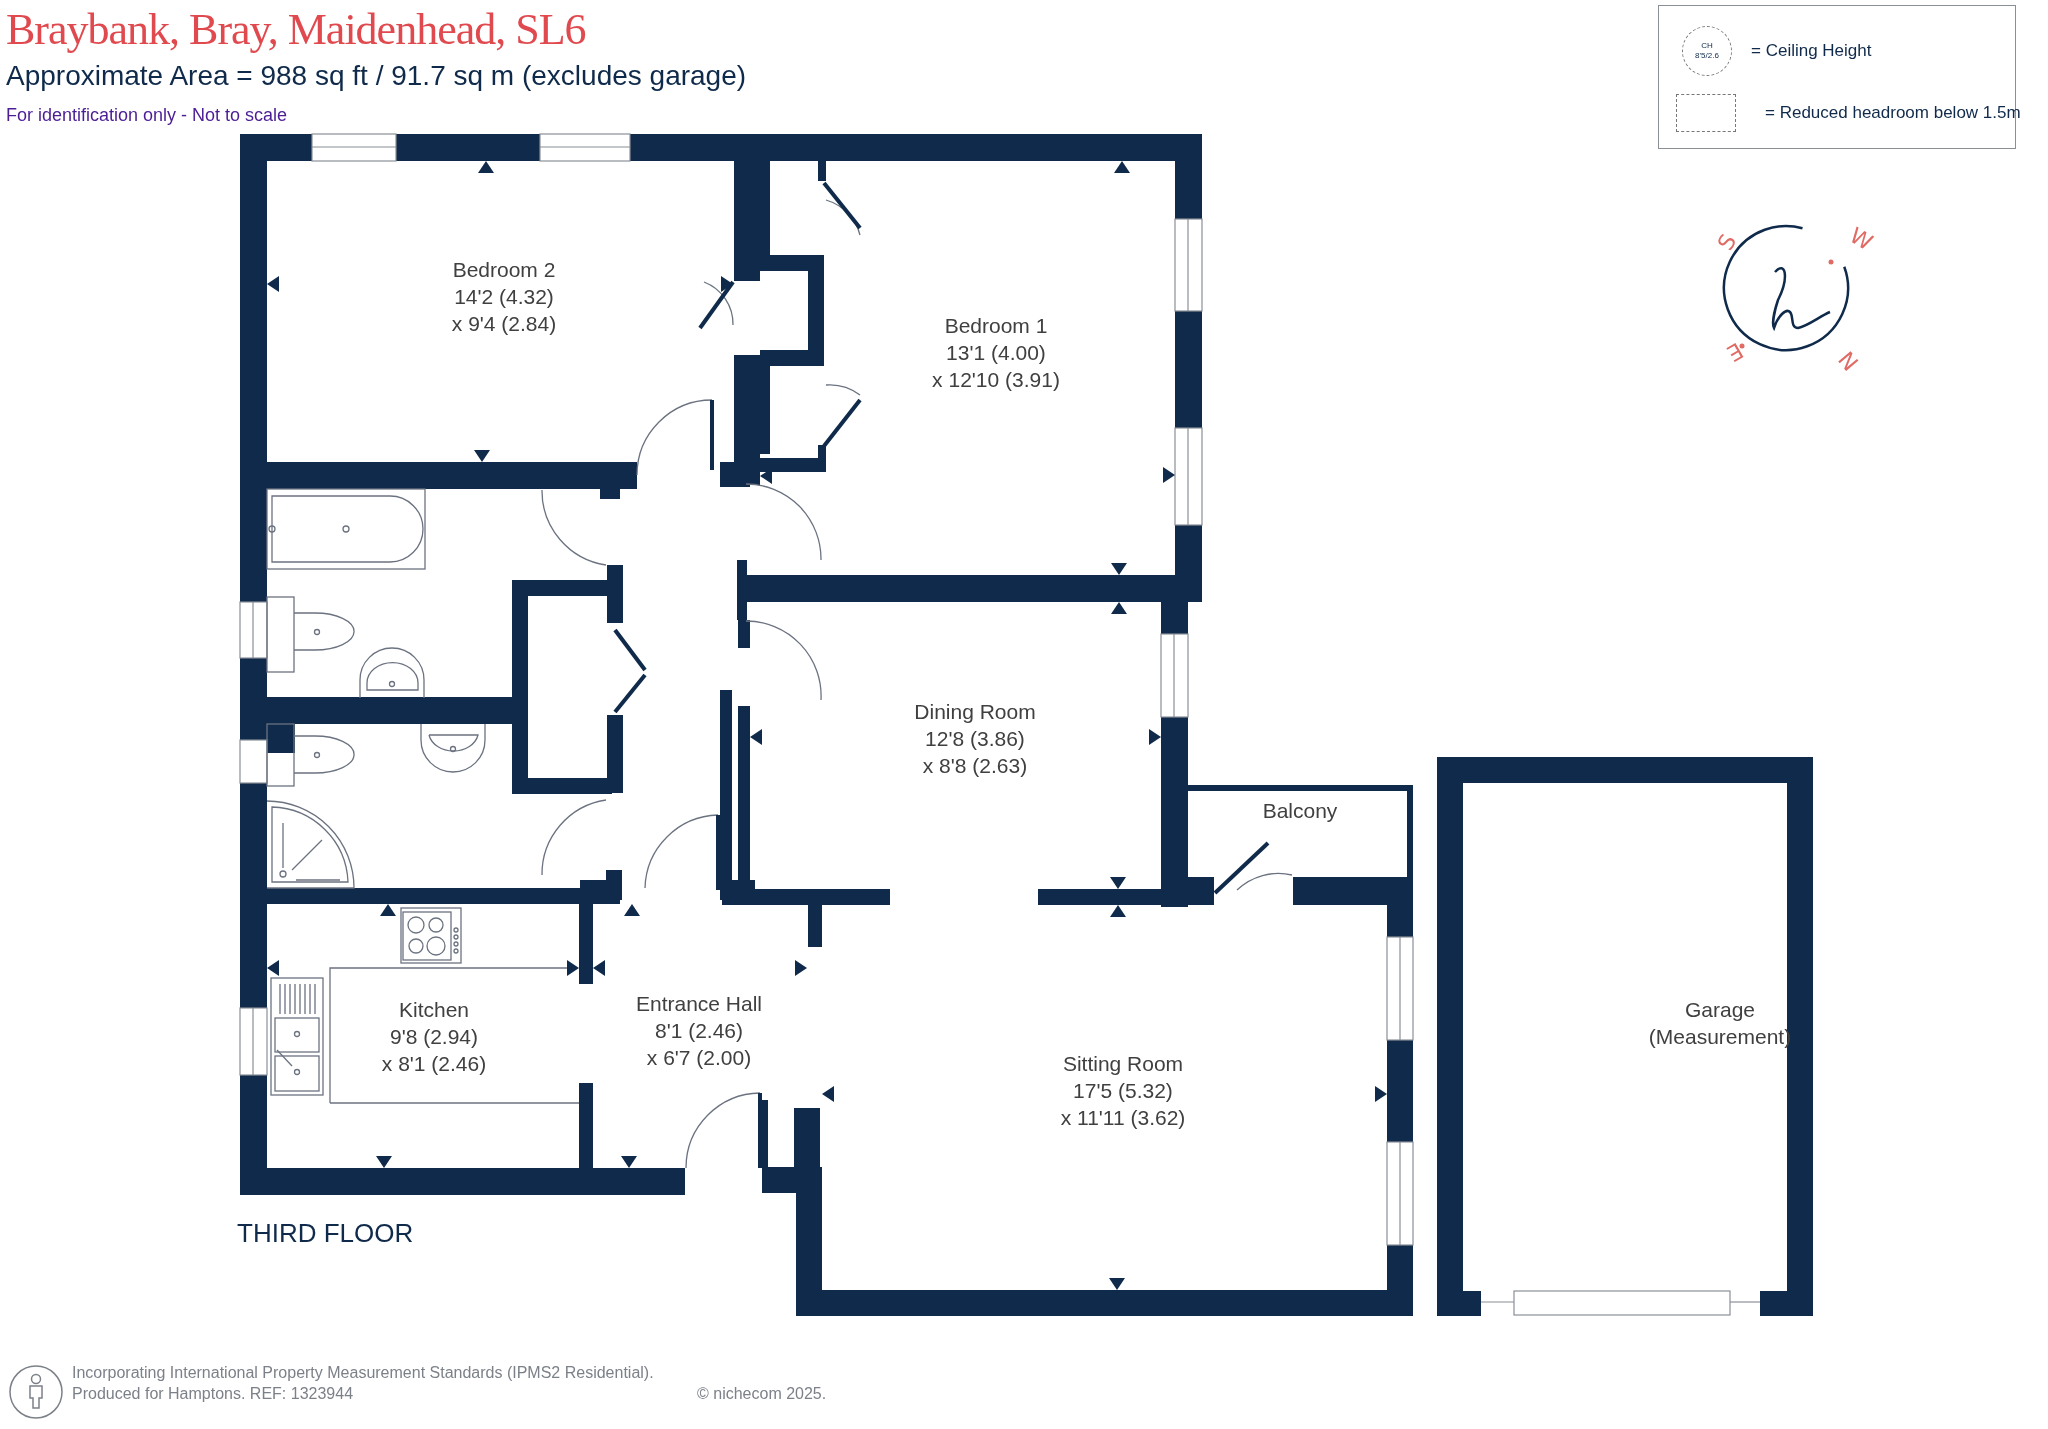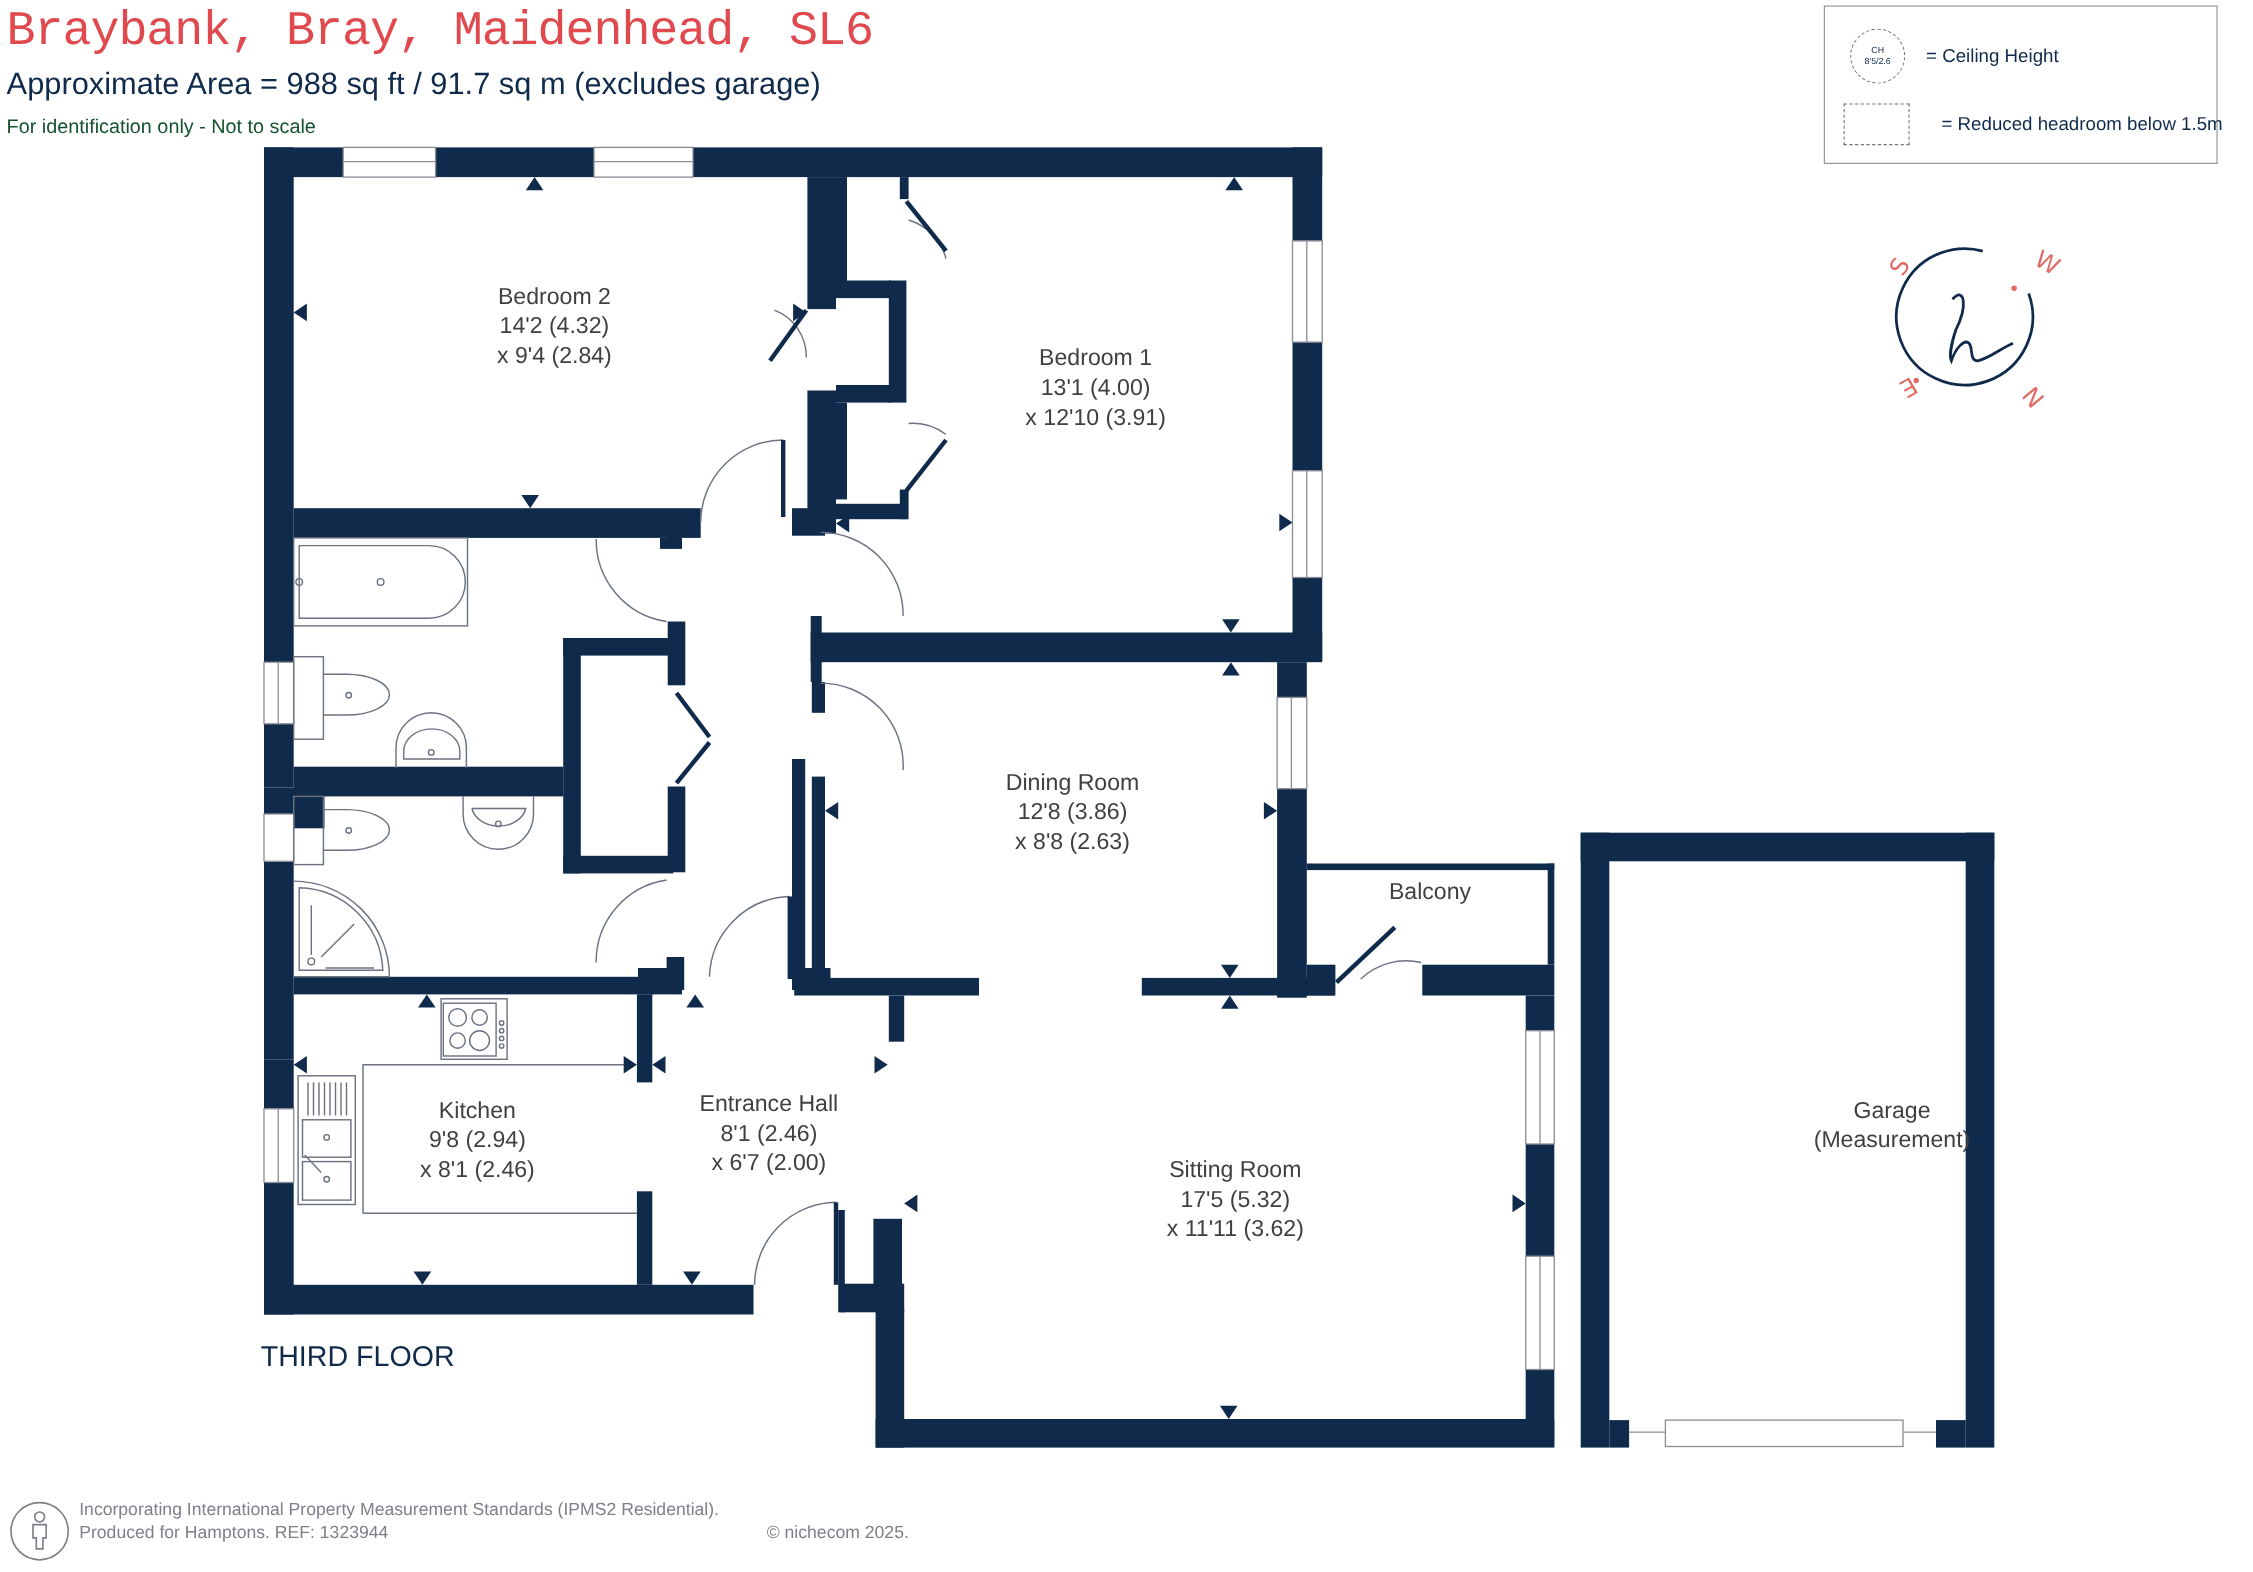--- a/index.html
+++ b/index.html
@@ -1,19 +1,19 @@
 <!DOCTYPE html>
 <html><head>
 <meta charset="utf-8">
 <style>
   html, body { margin:0; padding:0; background:#ffffff; }
   body { width:2048px; height:1429px; position:relative; overflow:hidden; font-family:"DejaVu Sans", sans-serif; color:#0f2a4a; }
-  .title { position:absolute; left:6px; top:4px; font-size:44px; color:#e04a4f; letter-spacing:-1px; white-space:nowrap; font-family:Liberation Mono, monospace; }
+  .title { position:absolute; left:6px; top:4px; font-size:44px; color:#e04a4f; letter-spacing:-1px; white-space:nowrap; font-family:Liberation Serif, serif; }
   .subtitle { position:absolute; left:6px; top:60px; font-size:28px; color:#0f2a4a; white-space:nowrap; font-family:"Liberation Sans", sans-serif; }
-  .note { position:absolute; left:6px; top:105px; font-size:18px; color:#14532d; white-space:nowrap; font-family:"Liberation Sans", sans-serif; }
+  .note { position:absolute; left:6px; top:105px; font-size:18px; color:#4c1d95; white-space:nowrap; font-family:"Liberation Sans", sans-serif; }
   .legend { position:absolute; left:1658px; top:5px; width:358px; height:144px; border:1.5px solid #8a8f96; box-sizing:border-box; font-family:"Liberation Sans", sans-serif; }
   .legend .ch-circle { position:absolute; left:23px; top:20px; width:50px; height:50px; border:1.5px dashed #777; border-radius:50%; box-sizing:border-box; text-align:center; font-size:8px; line-height:10px; padding-top:14px; color:#0f2a4a; }
   .legend .ch-label { position:absolute; left:92px; top:35px; font-size:17px; color:#0f2a4a; white-space:nowrap; }
   .legend .rh-box { position:absolute; left:17px; top:88px; width:60px; height:38px; border:1.5px dashed #777; box-sizing:border-box; }
   .legend .rh-label { position:absolute; left:106px; top:97px; font-size:17px; color:#0f2a4a; white-space:nowrap; }
   .plan { position:absolute; left:0; top:0; }
   .room-label { position:absolute; text-align:center; font-size:21px; line-height:27px; color:#404040; white-space:nowrap; transform:translateX(-50%); font-family:"Liberation Sans", sans-serif; }
   .room-label div { white-space:nowrap; }
   .floor-label { position:absolute; left:237px; top:1218px; font-size:26px; color:#0f2a4a; font-family:"Liberation Sans", sans-serif; }
   .compass { position:absolute; left:1690px; top:220px; width:200px; height:160px; }

